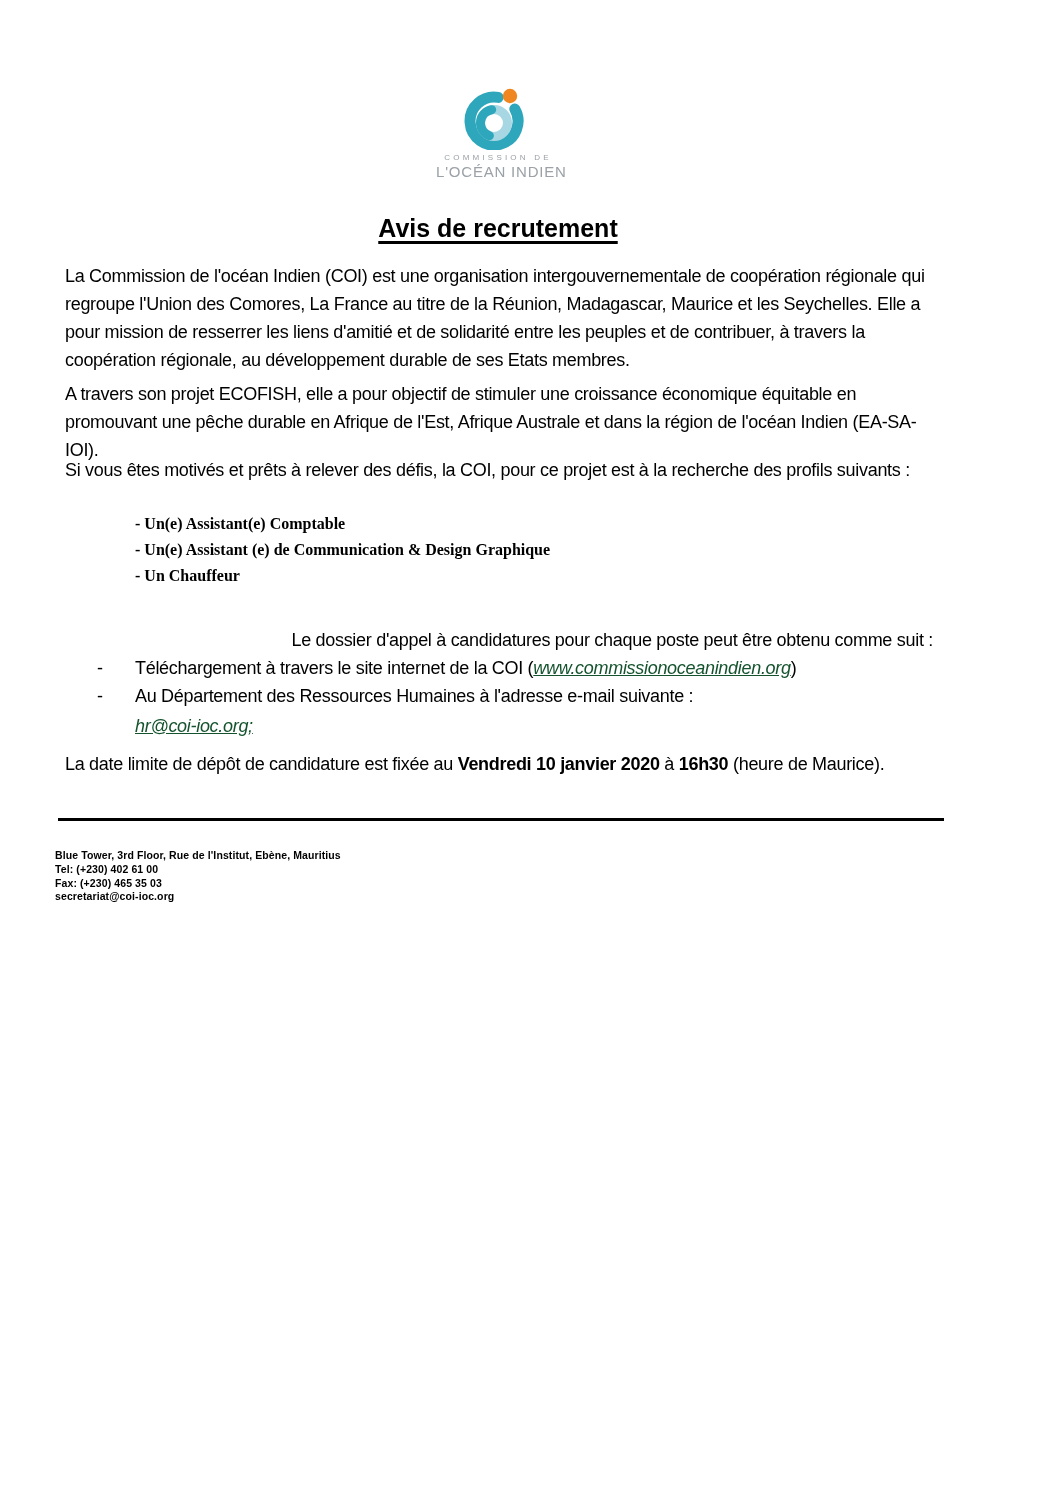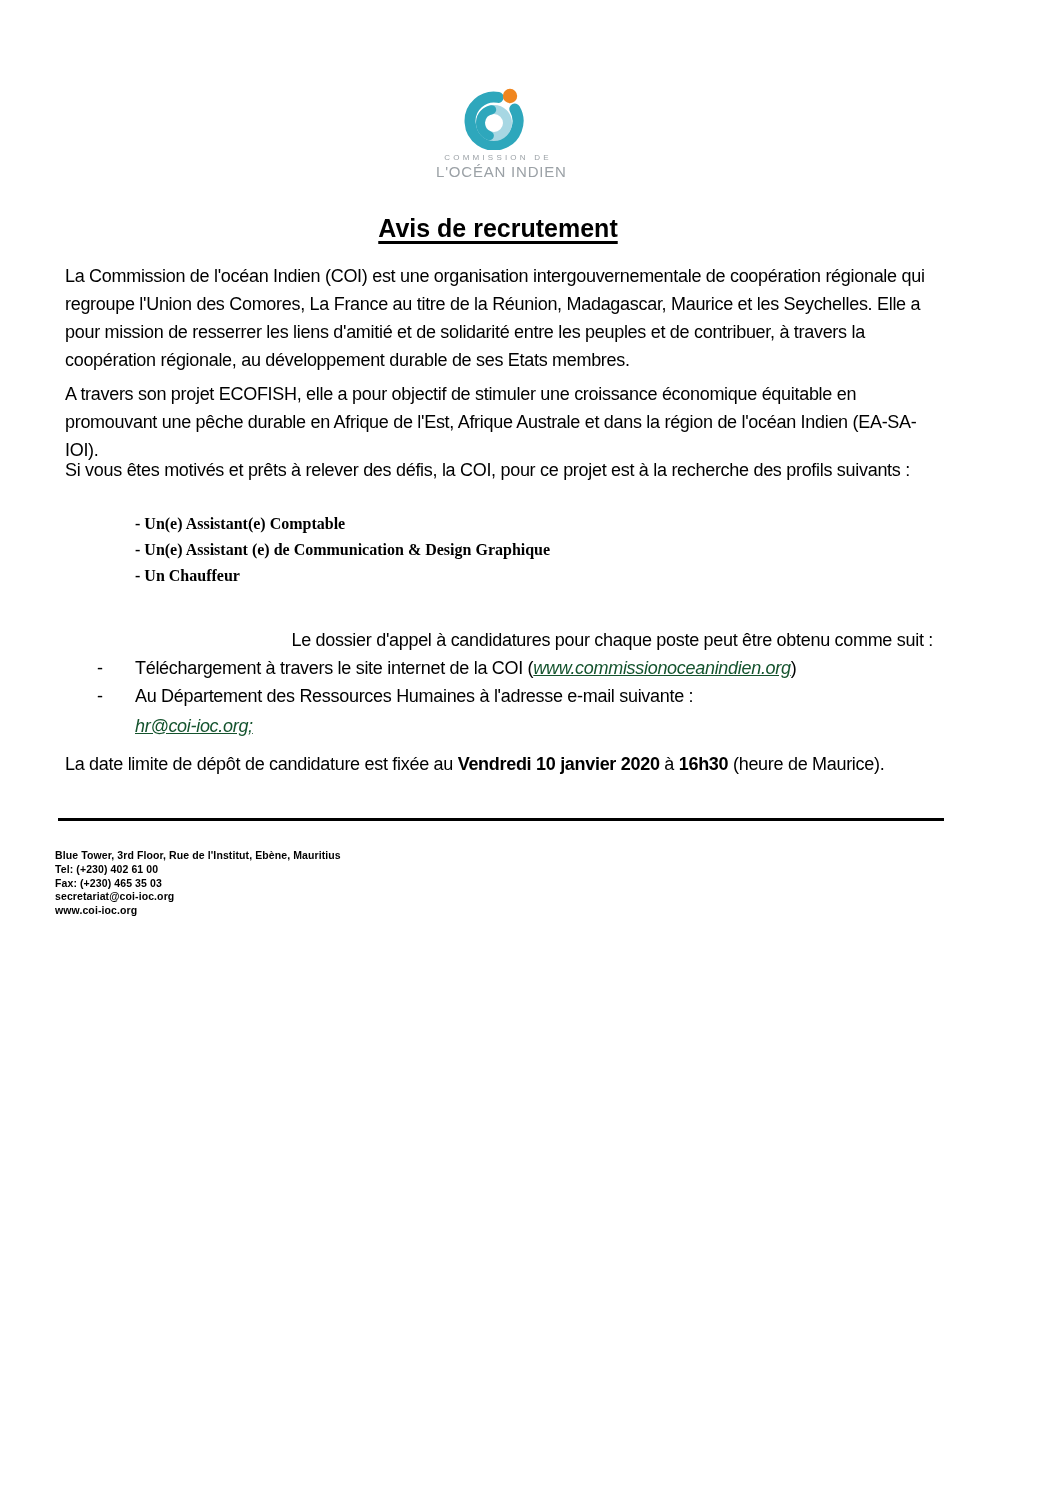--- a/index.html
+++ b/index.html
@@ -155,16 +155,15 @@
   </div>
 
   <div id="deadline" class="abs para"><span>La date limite de dépôt de candidature est fixée au </span><span class="bold">Vendredi 10 janvier 2020</span><span> à </span><span class="bold">16h30</span><span> (heure de Maurice).</span></div>
 
   <div class="abs footer-rule"></div>
   <div class="abs footer-block">
     <div class="footer-line">Blue Tower, 3rd Floor, Rue de l'Institut, Ebène, Mauritius</div>
     <div class="footer-line">Tel: (+230) 402 61 00</div>
     <div class="footer-line">Fax: (+230) 465 35 03</div>
     <div class="footer-line">secretariat@coi-ioc.org</div>
-    <div class="footer-line">www.coi-ioc.org</div>
   </div>
 
 </div>
 
 </body></html>

